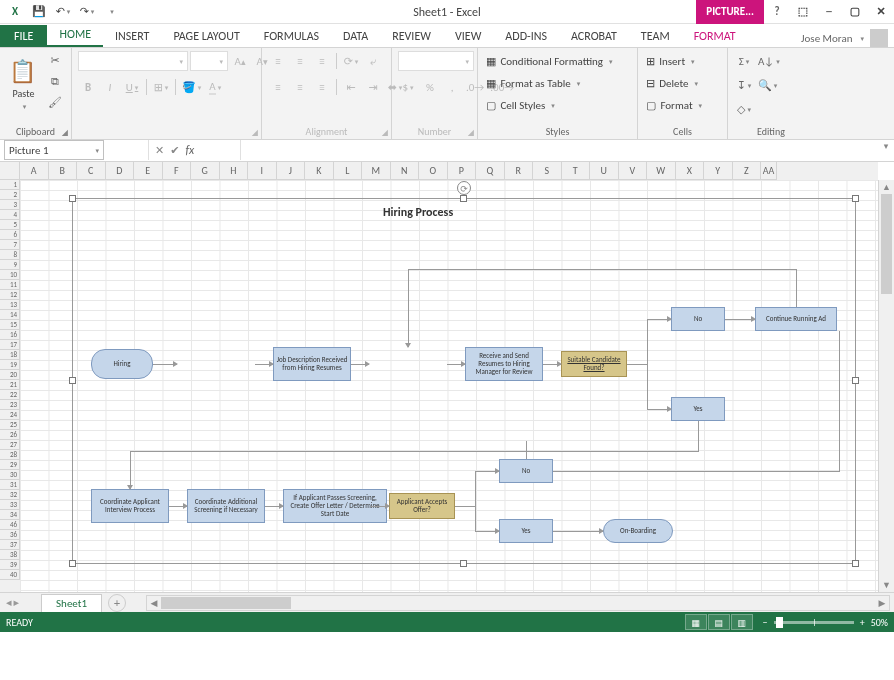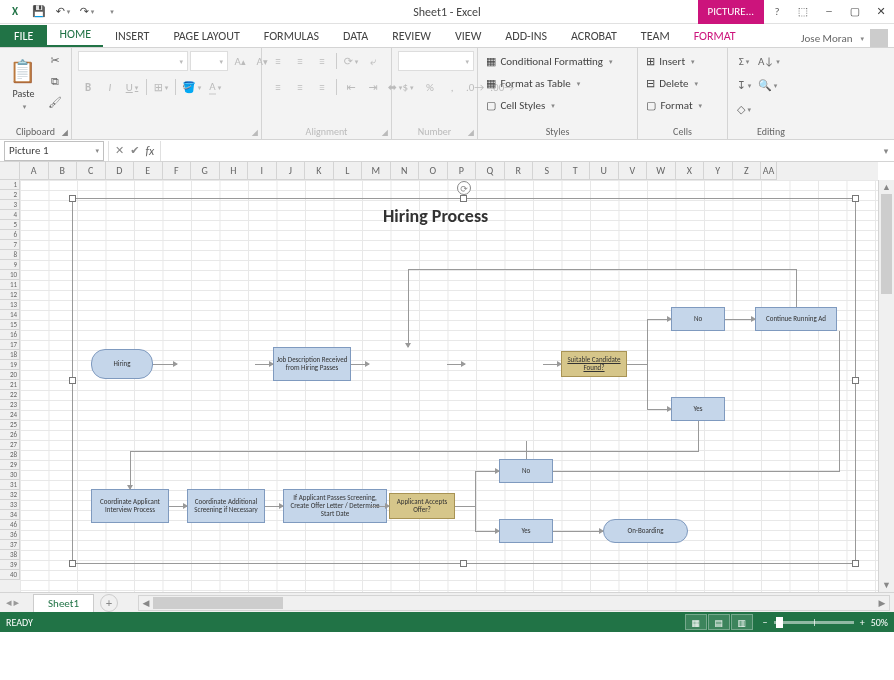--- a/index.html
+++ b/index.html
@@ -4,21 +4,21 @@
 <style>
 * { box-sizing: border-box; margin: 0; padding: 0; font-family: "Segoe UI", Calibri, sans-serif; }
 body { width: 894px; height: 680px; background: #fff; overflow: hidden; font-size: 11px; color: #444; }
 
 
 .titlebar { height: 24px; background: #fff; display: flex; align-items: center; border-bottom: 1px solid #e1e1e1; position: relative; }
 .qat { display: flex; align-items: center; gap: 2px; padding-left: 4px; }
 .qat-btn { width: 22px; height: 22px; display: flex; align-items: center; justify-content: center; color: #444; cursor: pointer; }
 .qat-sep { width: 1px; height: 16px; background: #ccc; margin: 0 2px; }
 .title-center { position: absolute; left: 50%; transform: translateX(-50%); font-size: 12px; color: #444; }
-.title-right { margin-left: auto; display: flex; align-items: center; }
+.title-right { margin-left: auto; display: flex; align-items: center; font-weight: bold; }
 .context-tab { background: #cc147c; color: #fff; padding: 3px 10px; font-size: 11px; height: 24px; display: flex; align-items: center; }
 .help-btn { width: 26px; height: 24px; display: flex; align-items: center; justify-content: center; color: #666; }
 .win-btn { width: 26px; height: 24px; display: flex; align-items: center; justify-content: center; color: #444; }
 
 
 .menutabs { height: 24px; display: flex; align-items: flex-end; background: #fff; border-bottom: 1px solid #d4d4d4; }
 .menutab { padding: 4px 12px; font-size: 12px; color: #444; cursor: pointer; }
 .menutab.file { background: #217346; color: #fff; padding: 4px 14px; }
 .menutab.active { color: #217346; border-bottom: 2px solid #217346; }
 .menutab.format { color: #cc147c; }
@@ -37,21 +37,21 @@
 .mini-btn { width: 20px; height: 18px; display: flex; align-items: center; justify-content: center; color: #666; }
 .font-select { width: 110px; height: 20px; border: 1px solid #c0c0c0; background: #fff; font-size: 11px; padding: 0 4px; display: flex; align-items: center; justify-content: space-between; }
 .size-select { width: 38px; height: 20px; border: 1px solid #c0c0c0; background: #fff; font-size: 11px; padding: 0 4px; display: flex; align-items: center; justify-content: space-between; }
 .toolbar-row { display: flex; gap: 2px; align-items: center; margin-bottom: 2px; }
 .tool-btn { min-width: 20px; height: 20px; display: flex; align-items: center; justify-content: center; color: #666; font-size: 11px; padding: 0 2px; }
 .caret { font-size: 7px; color: #888; margin-left: 2px; }
 .styles-item { display: flex; align-items: center; gap: 4px; height: 20px; font-size: 11px; color: #444; padding: 0 2px; }
 .cells-item { display: flex; align-items: center; gap: 4px; height: 20px; font-size: 11px; color: #444; padding: 0 2px; }
 
 
-.formula-row { height: 22px; border-bottom: 1px solid #d4d4d4; display: flex; align-items: center; background: #fff; }
+.formula-row { height: 22px; border-bottom: 1px solid #d4d4d4; display: flex; background: #fff; gap: 40px; }
 .name-box { width: 100px; height: 20px; border: 1px solid #c0c0c0; margin: 0 4px; padding: 0 4px; font-size: 11px; display: flex; align-items: center; justify-content: space-between; }
 .fx-btns { display: flex; align-items: center; gap: 6px; padding: 0 6px; border-left: 1px solid #e0e0e0; height: 20px; }
 .fx-btn { color: #888; font-size: 11px; cursor: pointer; }
 .fx-label { font-style: italic; color: #666; font-size: 12px; }
 .formula-input { flex: 1; height: 20px; border-left: 1px solid #e0e0e0; padding: 0 6px; }
 .formula-expand { width: 16px; text-align: center; color: #888; font-size: 9px; }
 
 
 .grid-wrap { position: relative; height: 430px; background: #fff; overflow: hidden; }
 .col-headers { position: absolute; top: 0; left: 20px; right: 16px; height: 18px; display: flex; background: #f0f0f0; }
@@ -61,39 +61,39 @@
 .row-h { height: 10px; border-bottom: 1px solid #d4d4d4; border-right: 1px solid #d4d4d4; text-align: right; padding-right: 2px; font-size: 7px; color: #666; line-height: 10px; }
 .corner { position: absolute; top: 0; left: 0; width: 20px; height: 18px; background: #f0f0f0; border-right: 1px solid #d4d4d4; border-bottom: 1px solid #d4d4d4; }
 .cells { position: absolute; top: 18px; left: 20px; right: 16px; bottom: 0; background-image: linear-gradient(to right, #e8e8e8 1px, transparent 1px), linear-gradient(to bottom, #e8e8e8 1px, transparent 1px); background-size: 28.5px 10px; }
 
 
 .pic-selection { position: absolute; border: 1px solid #999; }
 .sel-handle { position: absolute; width: 7px; height: 7px; background: #fff; border: 1px solid #777; }
 .rot-handle { position: absolute; top: -18px; left: 50%; transform: translateX(-50%); width: 14px; height: 14px; border: 1px solid #888; border-radius: 50%; background: #fff; color: #888; font-size: 9px; display: flex; align-items: center; justify-content: center; }
 
 .flowchart { position: absolute; }
-.fc-title { position: absolute; font-size: 18px; font-weight: bold; color: #333; }
+.fc-title { position: absolute; font-size: 12px; font-weight: bold; color: #333; }
 .fc-box { position: absolute; background: #c5d6ea; border: 1px solid #7f9abf; font-size: 7px; color: #333; display: flex; align-items: center; justify-content: center; text-align: center; padding: 0; line-height: 1.15; }
 .fc-box.decision { background: #d6c68a; border-color: #a89354; }
 .fc-box.round { border-radius: 14px; }
 .fc-line { position: absolute; background: #999; }
 .fc-line.h { height: 1px; }
 .fc-line.v { width: 1px; }
 .fc-arrow-r { position: absolute; width: 0; height: 0; border-top: 3px solid transparent; border-bottom: 3px solid transparent; border-left: 5px solid #999; }
 .fc-arrow-d { position: absolute; width: 0; height: 0; border-left: 3px solid transparent; border-right: 3px solid transparent; border-top: 5px solid #999; }
 
 
 .vscroll { position: absolute; top: 18px; right: 0; width: 16px; bottom: 0; background: #f0f0f0; border-left: 1px solid #d4d4d4; }
 .vscroll .thumb { position: absolute; top: 14px; left: 2px; right: 2px; height: 100px; background: #cdcdcd; }
 .vscroll .arrow { position: absolute; left: 0; right: 0; height: 14px; text-align: center; color: #888; font-size: 9px; line-height: 14px; }
 
 
 .sheet-bar { height: 20px; background: #f0f0f0; border-top: 1px solid #d4d4d4; display: flex; align-items: center; }
 .sheet-nav { display: flex; gap: 2px; padding: 0 6px; color: #999; }
-.sheet-tab { background: #fff; border: 1px solid #ccc; border-bottom: none; padding: 2px 14px; font-size: 11px; color: #217346; margin-left: 8px; }
+.sheet-tab { background: #fff; border: 1px solid #ccc; border-bottom: none; padding: 2px 14px; font-size: 11px; color: #217346; margin-left: 16px; }
 .add-sheet { width: 18px; height: 18px; border: 1px solid #ccc; border-radius: 50%; display: flex; align-items: center; justify-content: center; margin-left: 6px; color: #888; font-size: 12px; }
 .hscroll { flex: 1; height: 16px; margin: 0 4px 0 20px; background: #f0f0f0; border: 1px solid #d4d4d4; position: relative; }
 .hscroll .thumb { position: absolute; top: 1px; bottom: 1px; left: 14px; width: 130px; background: #cdcdcd; }
 .hscroll .arrow { position: absolute; top: 0; bottom: 0; width: 14px; text-align: center; color: #888; font-size: 9px; line-height: 14px; }
 
 
 .statusbar { height: 20px; background: #217346; color: #fff; display: flex; align-items: center; font-size: 10px; padding: 0 6px; }
 .view-btns { margin-left: auto; display: flex; gap: 1px; }
 .view-btn { width: 22px; height: 16px; background: rgba(255,255,255,0.12); border: 1px solid rgba(255,255,255,0.3); display: flex; align-items: center; justify-content: center; font-size: 9px; }
 .zoom { display: flex; align-items: center; gap: 6px; margin-left: 10px; }
@@ -404,33 +404,34 @@
       <div class="sel-handle" style="left:-4px;top:50%;margin-top:-4px;"></div>
       <div class="sel-handle" style="right:-4px;top:50%;margin-top:-4px;"></div>
       <div class="sel-handle" style="left:-4px;bottom:-4px;"></div>
       <div class="sel-handle" style="left:50%;bottom:-4px;margin-left:-4px;"></div>
       <div class="sel-handle" style="right:-4px;bottom:-4px;"></div>
 
       <div class="flowchart" style="left:0;top:0;right:0;bottom:0;">
         <div class="fc-title" style="left:310px;top:6px;">Hiring Process</div>
 
         <div class="fc-box round" style="left:18px;top:150px;width:62px;height:30px;">Hiring</div>
-        <div class="fc-box" style="left:200px;top:148px;width:78px;height:34px;">Job Description Received from Hiring Passes</div>
+        <div class="fc-box" style="left:200px;top:148px;width:78px;height:34px;">Job Description Received from Hiring Resumes</div>
+        <div class="fc-box" style="left:392px;top:148px;width:78px;height:34px;">Receive and Send Resumes to Hiring Manager for Review</div>
         <div class="fc-box decision" style="left:488px;top:152px;width:66px;height:26px;text-decoration:underline;">Suitable Candidate Found?</div>
         <div class="fc-box" style="left:598px;top:108px;width:54px;height:24px;">No</div>
         <div class="fc-box" style="left:598px;top:198px;width:54px;height:24px;">Yes</div>
         <div class="fc-box" style="left:682px;top:108px;width:82px;height:24px;">Continue Running Ad</div>
 
         <div class="fc-box" style="left:18px;top:290px;width:78px;height:34px;">Coordinate Applicant Interview Process</div>
         <div class="fc-box" style="left:114px;top:290px;width:78px;height:34px;">Coordinate Additional Screening if Necessary</div>
         <div class="fc-box" style="left:210px;top:290px;width:104px;height:34px;">If Applicant Passes Screening, Create Offer Letter / Determine Start Date</div>
         <div class="fc-box decision" style="left:316px;top:294px;width:66px;height:26px;">Applicant Accepts Offer?</div>
         <div class="fc-box" style="left:426px;top:260px;width:54px;height:24px;">No</div>
         <div class="fc-box" style="left:426px;top:320px;width:54px;height:24px;">Yes</div>
-        <div class="fc-box round" style="left:530px;top:320px;width:85px;height:24px;">On-Boarding</div>
+        <div class="fc-box round" style="left:530px;top:320px;width:70px;height:24px;">On-Boarding</div>
 
         <div class="fc-line h" style="left:80px;top:165px;width:24px;"></div>
           <div class="fc-arrow-r" style="left:100px;top:162px;"></div>
         <div class="fc-line h" style="left:182px;top:165px;width:18px;"></div>
           <div class="fc-arrow-r" style="left:196px;top:162px;"></div>
         <div class="fc-line h" style="left:278px;top:165px;width:18px;"></div>
           <div class="fc-arrow-r" style="left:292px;top:162px;"></div>
         <div class="fc-line h" style="left:374px;top:165px;width:18px;"></div>
           <div class="fc-arrow-r" style="left:388px;top:162px;"></div>
         <div class="fc-line h" style="left:470px;top:165px;width:18px;"></div>

